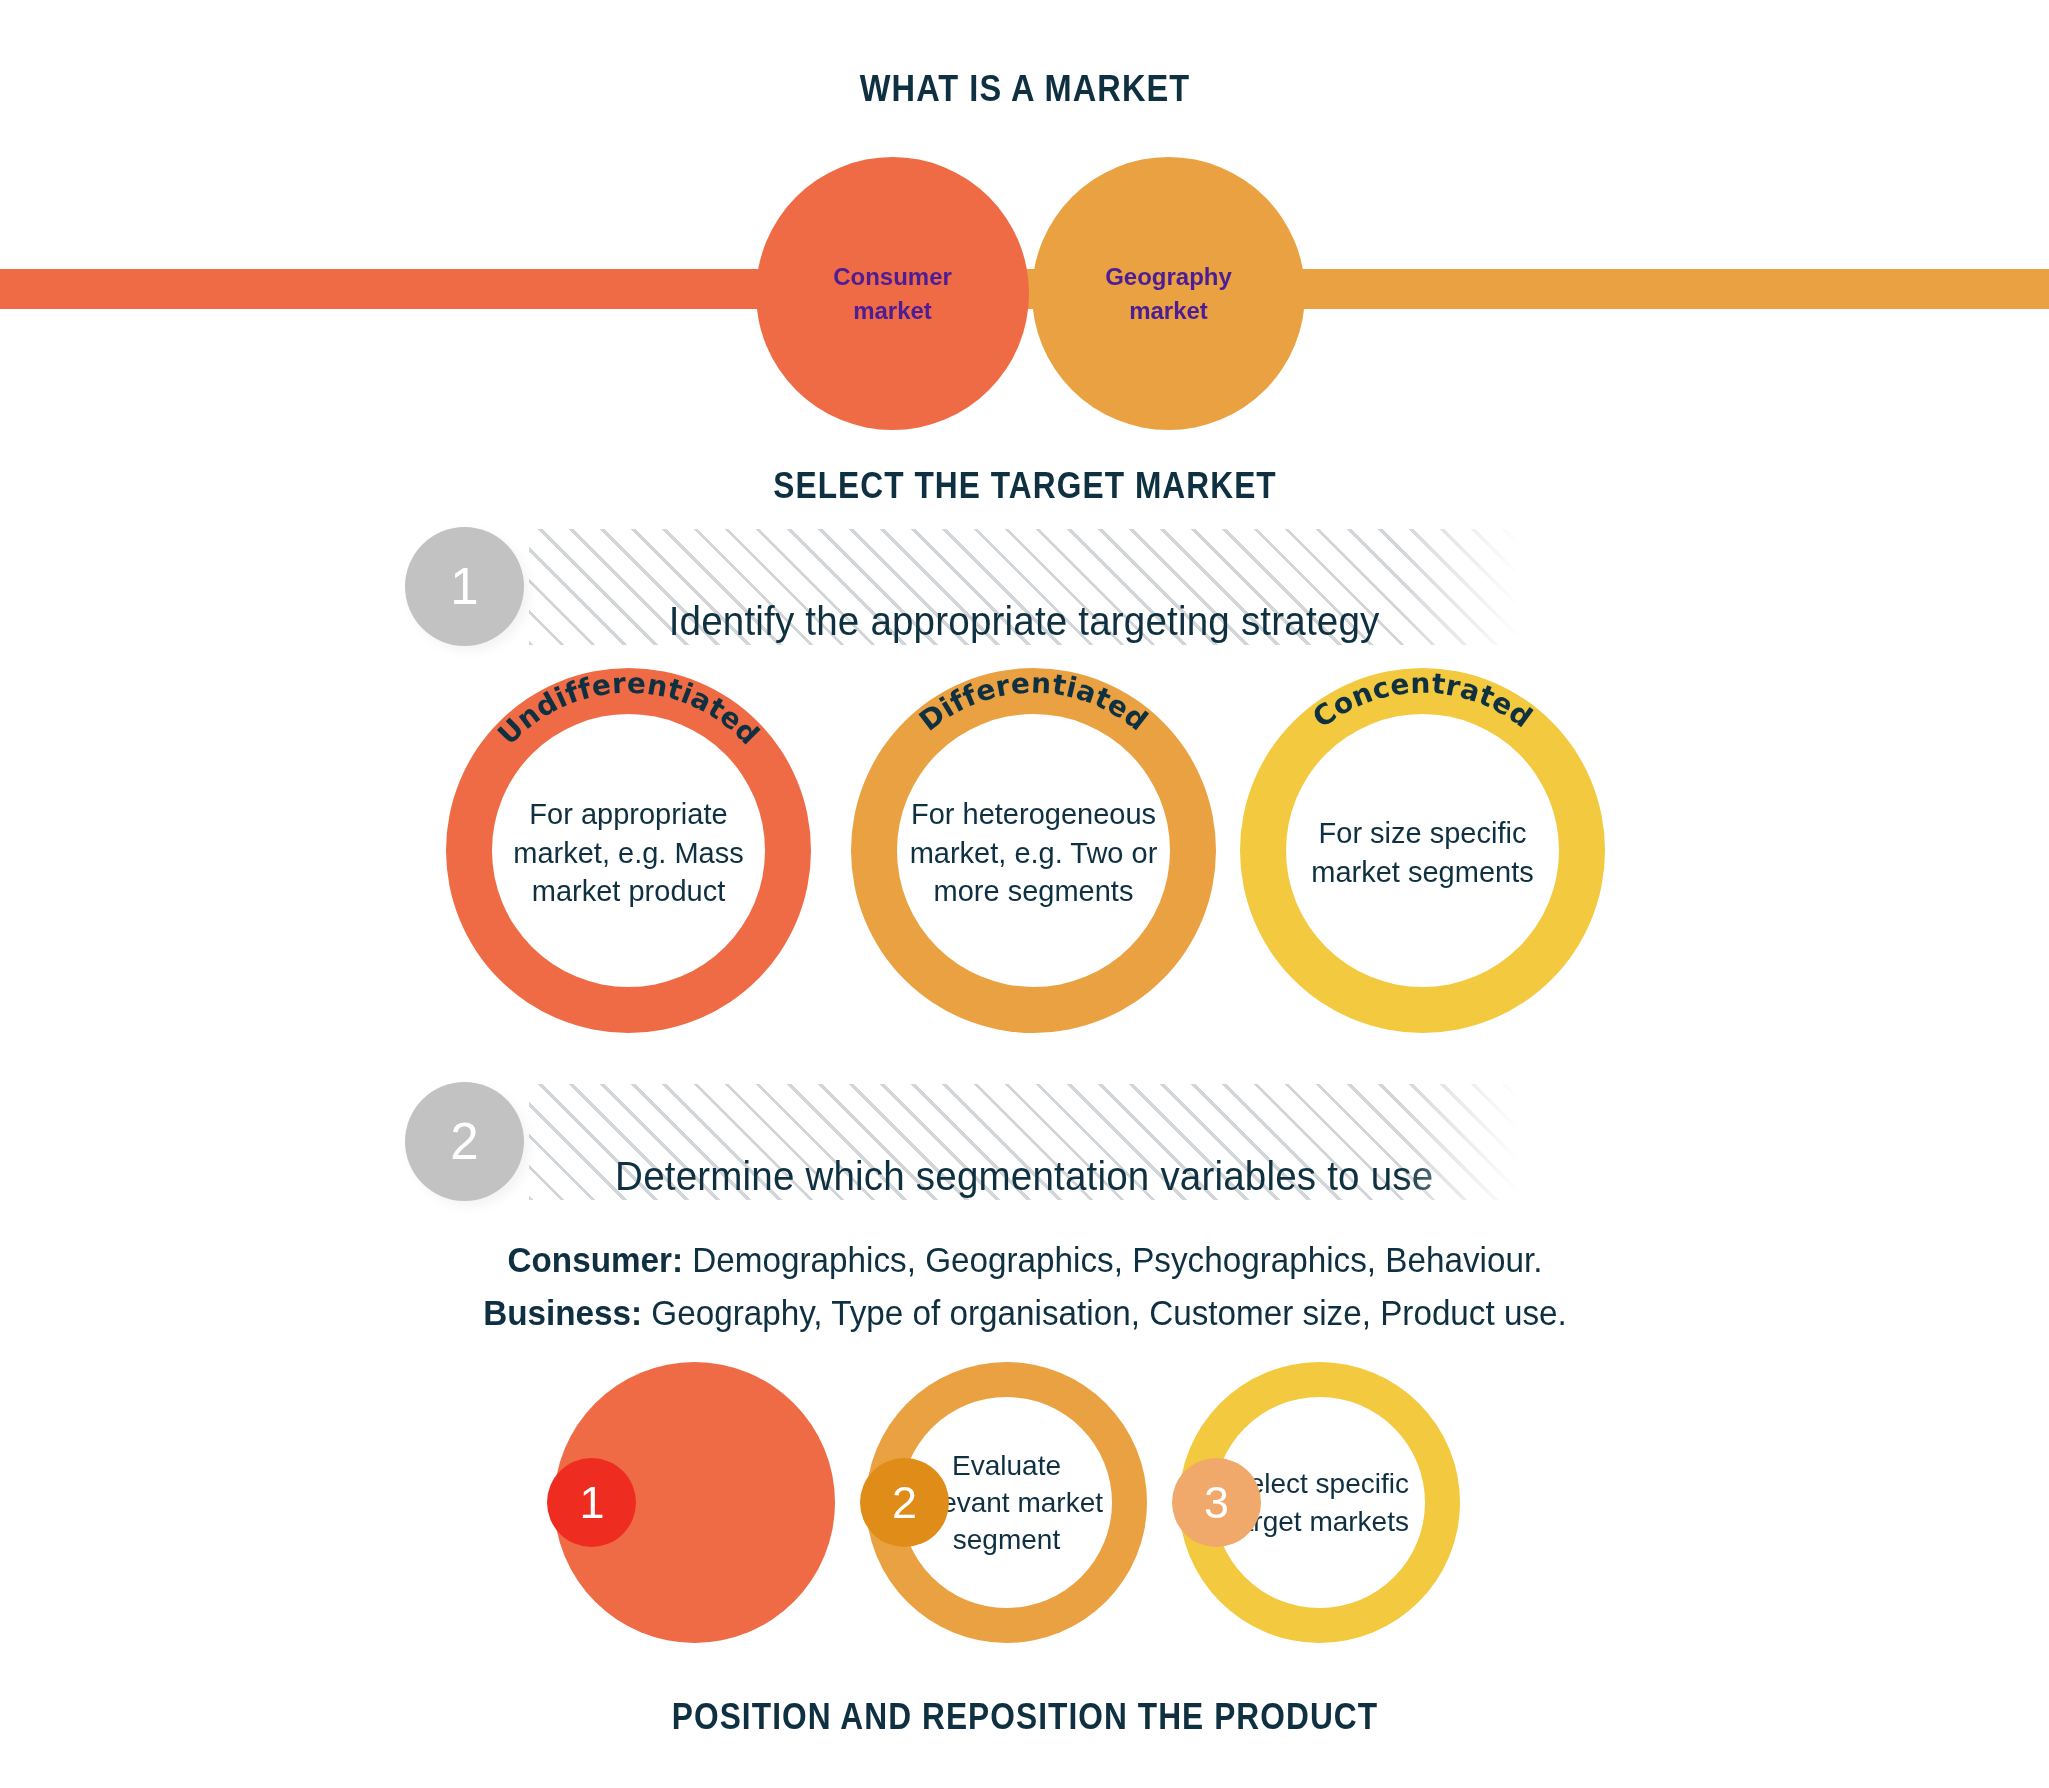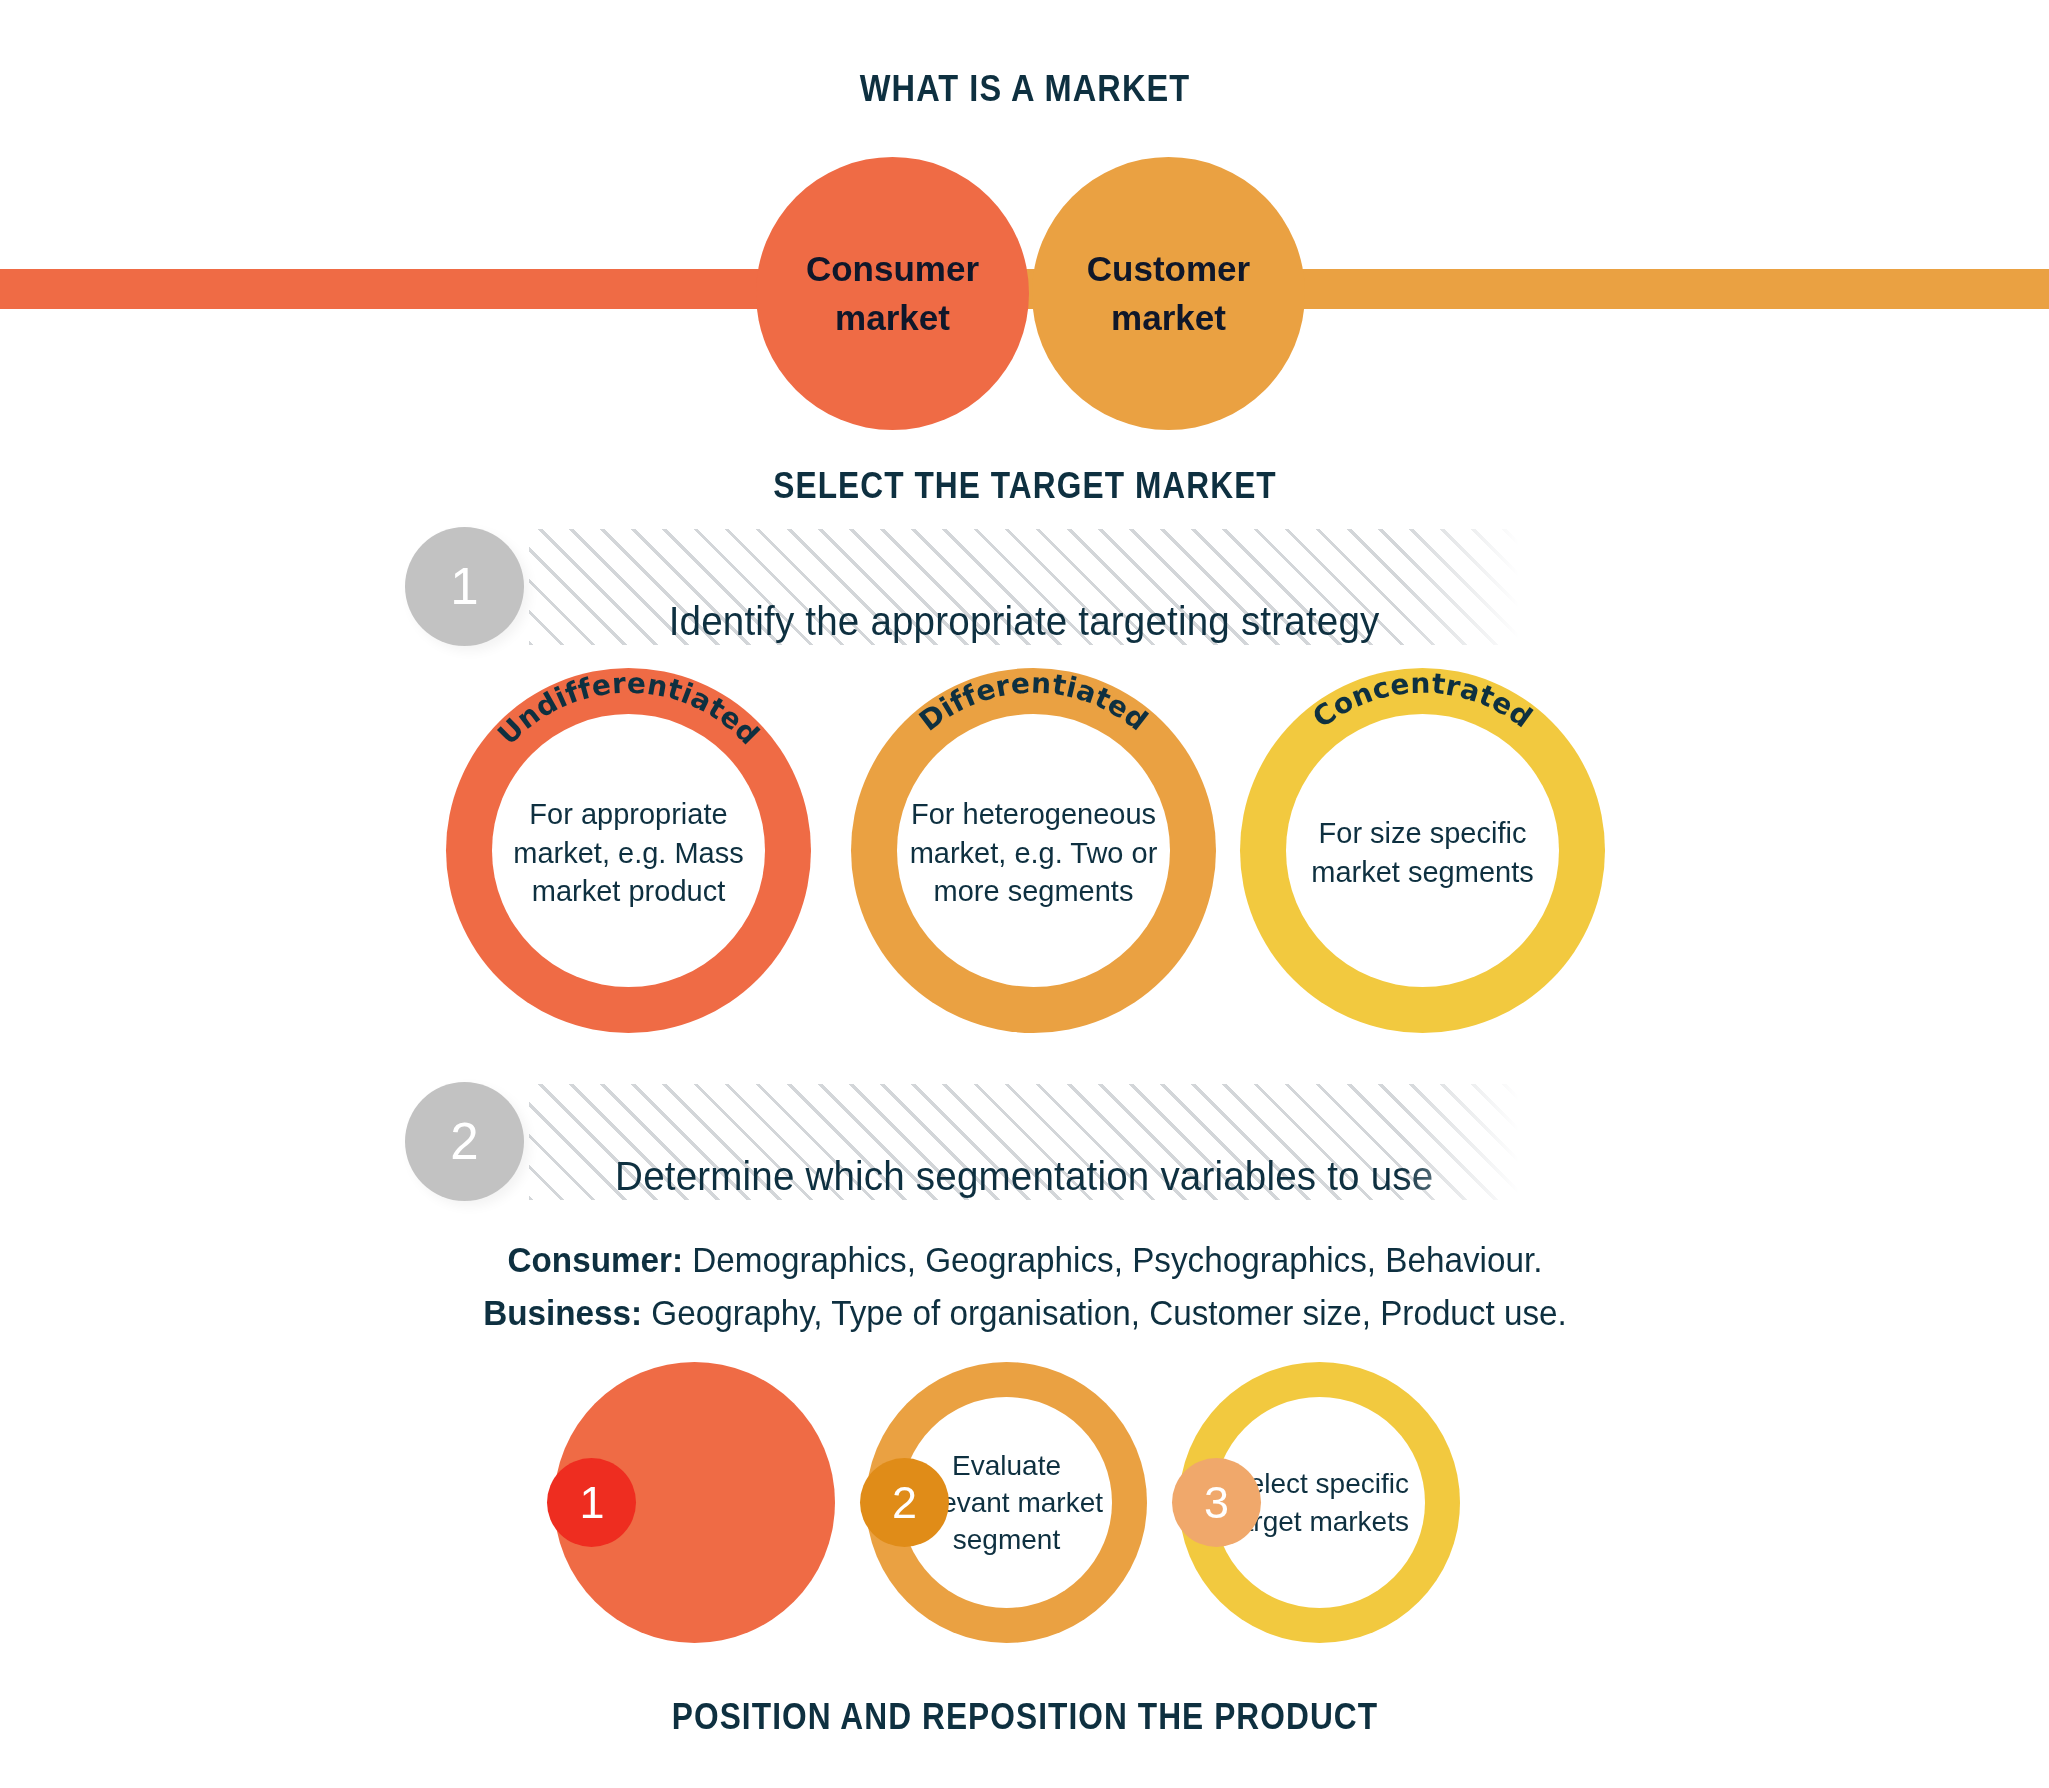--- a/index.html
+++ b/index.html
@@ -49,23 +49,23 @@
   #bar-right { left: 909px; width: 1141px; background: #EAA142; }
 
   
   .market-circle {
     position: absolute;
     border-radius: 50%;
     display: flex;
     align-items: center;
     justify-content: center;
     text-align: center;
-    color: #0f172a;
+    color: #4c1d95;
     font-weight: 700;
-    font-size: 35px;
+    font-size: 24px;
     line-height: 1.38;
   }
   #circle-consumer {
     left: 756px; top: 157px;
     width: 273px; height: 273px;
     background: #EF6B45;
     z-index: 3;
   }
   #circle-business {
     left: 1032px; top: 157px;
@@ -266,21 +266,21 @@
   <div class="bar" id="bar-right"></div>
 
   <div class="market-circle" id="circle-consumer">
     <div>
       <span>Consumer</span>
       <span>market</span>
     </div>
   </div>
   <div class="market-circle" id="circle-business">
     <div>
-      <span>Customer</span>
+      <span>Geography</span>
       <span>market</span>
     </div>
   </div>
 
   <div class="heading" id="heading-middle">SELECT THE TARGET MARKET</div>
 
   <div class="step-row" id="step-row-1">
     <div class="step-banner">
       <div class="step-banner-text">Identify the appropriate targeting strategy</div>
     </div>

